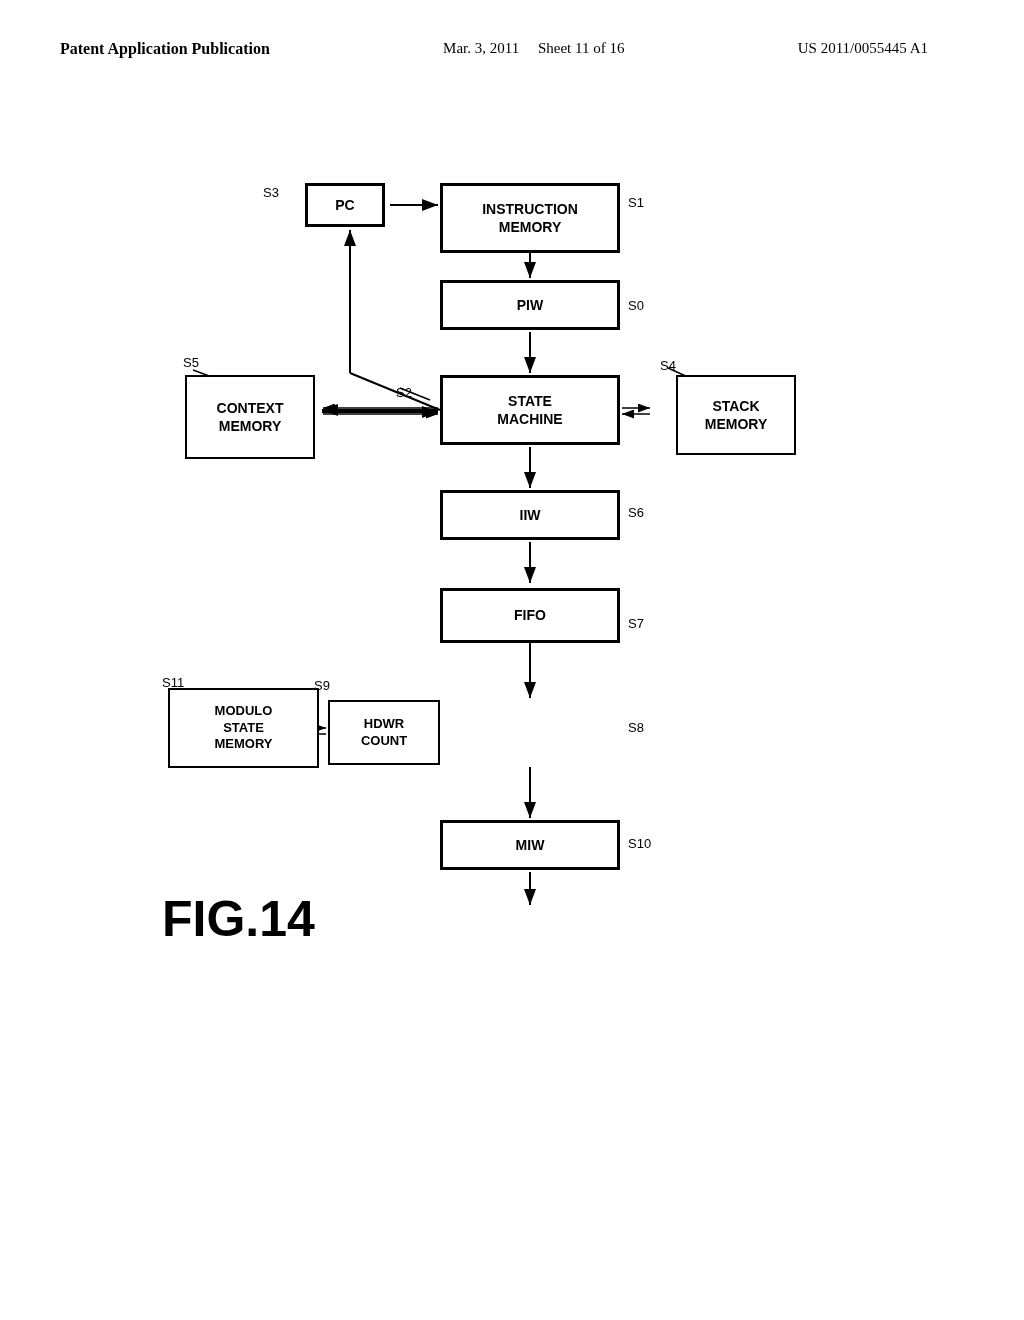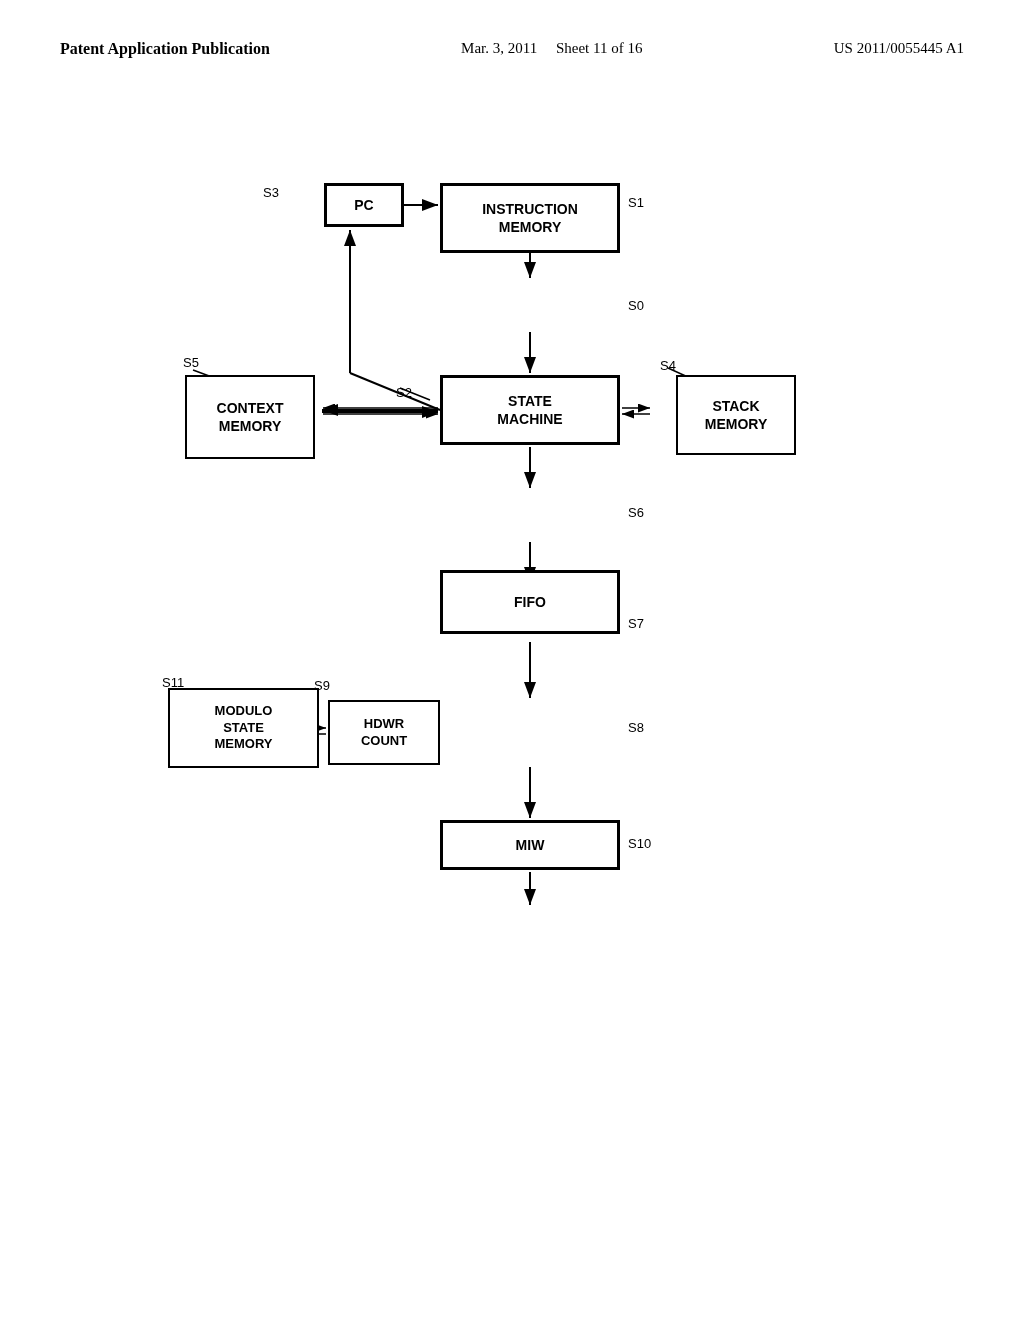--- a/index.html
+++ b/index.html
@@ -10,21 +10,21 @@
       font-family: 'Times New Roman', Times, serif;
       overflow: hidden;
       position: relative;
     }
 
     
     .header {
       display: flex;
       justify-content: space-between;
       align-items: flex-start;
-      padding: 40px 60px 0 60px;
+      padding: 40px 96px 0 60px;
       font-size: 15px;
     }
     .header-left {
       font-weight: bold;
       font-size: 16px;
     }
     .header-center {
       text-align: left;
       font-size: 15px;
     }
@@ -151,39 +151,45 @@
 
     <line x1="113" y1="240" x2="140" y2="250" stroke="#000" stroke-width="1.5"></line>
 
     <line x1="320" y1="258" x2="350" y2="270" stroke="#000" stroke-width="1.5"></line>
   </svg>
 
   <div class="box box-thick" style="left:360px; top:40px; width:180px; height:70px;margin-top:13px;">
     <span>INSTRUCTION<br>MEMORY</span>
   </div>
 
-  <div class="box box-thick" style="left:225px; top:53px; width:80px; height:44px;margin-left:19px;">
+  <div class="box box-thick" style="left:225px; top:53px; width:80px; height:44px;">
     <span>PC</span>
   </div>
 
+  <div class="box box-thick" style="left:360px; top:150px; width:180px; height:50px;">
+    <span>PIW</span>
+  </div>
 
   <div class="box box-thick" style="left:360px; top:245px; width:180px; height:70px;">
     <span>STATE<br>MACHINE</span>
   </div>
 
   <div class="box" style="left:105px; top:245px; width:130px; height:84px; border-width:2px;">
     <span>CONTEXT<br>MEMORY</span>
   </div>
 
   <div class="box" style="left:596px; top:245px; width:120px; height:80px; border-width:2px;">
     <span>STACK<br>MEMORY</span>
   </div>
 
-
-  <div class="box box-thick" style="left:360px; top:440px; width:180px; height:64px;">
+  <div class="box box-thick" style="left:360px; top:360px; width:180px; height:50px;">
+    <span>IIW</span>
+  </div>
+
+  <div class="box box-thick" style="left:360px; top:458px; width:180px; height:55px;">
     <span>FIFO</span>
   </div>
 
 
   <div class="box" style="left:248px; top:570px; width:112px; height:65px; border-width:2px; font-size:13px;">
     <span>HDWR<br>COUNT</span>
   </div>
 
   <div class="box" style="left:88px; top:558px; width:151px; height:80px; border-width:2px; font-size:13px;">
     <span>MODULO<br>STATE<br>MEMORY</span>
@@ -210,14 +216,15 @@
   <div class="label" style="left:548px; top:470px;margin-top:16px;">S7</div>
 
   <div class="label" style="left:548px; top:590px;">S8</div>
 
   <div class="label" style="left:234px; top:548px;">S9</div>
 
   <div class="label" style="left:548px; top:706px;">S10</div>
 
   <div class="label" style="left:82px; top:545px;">S11</div>
 
+  <div class="fig-label" style="left:82px; top:760px; font-size:50px; font-weight:bold; font-family: Arial, sans-serif;">FIG.14</div>
 
 </div>
 
 </body></html>

